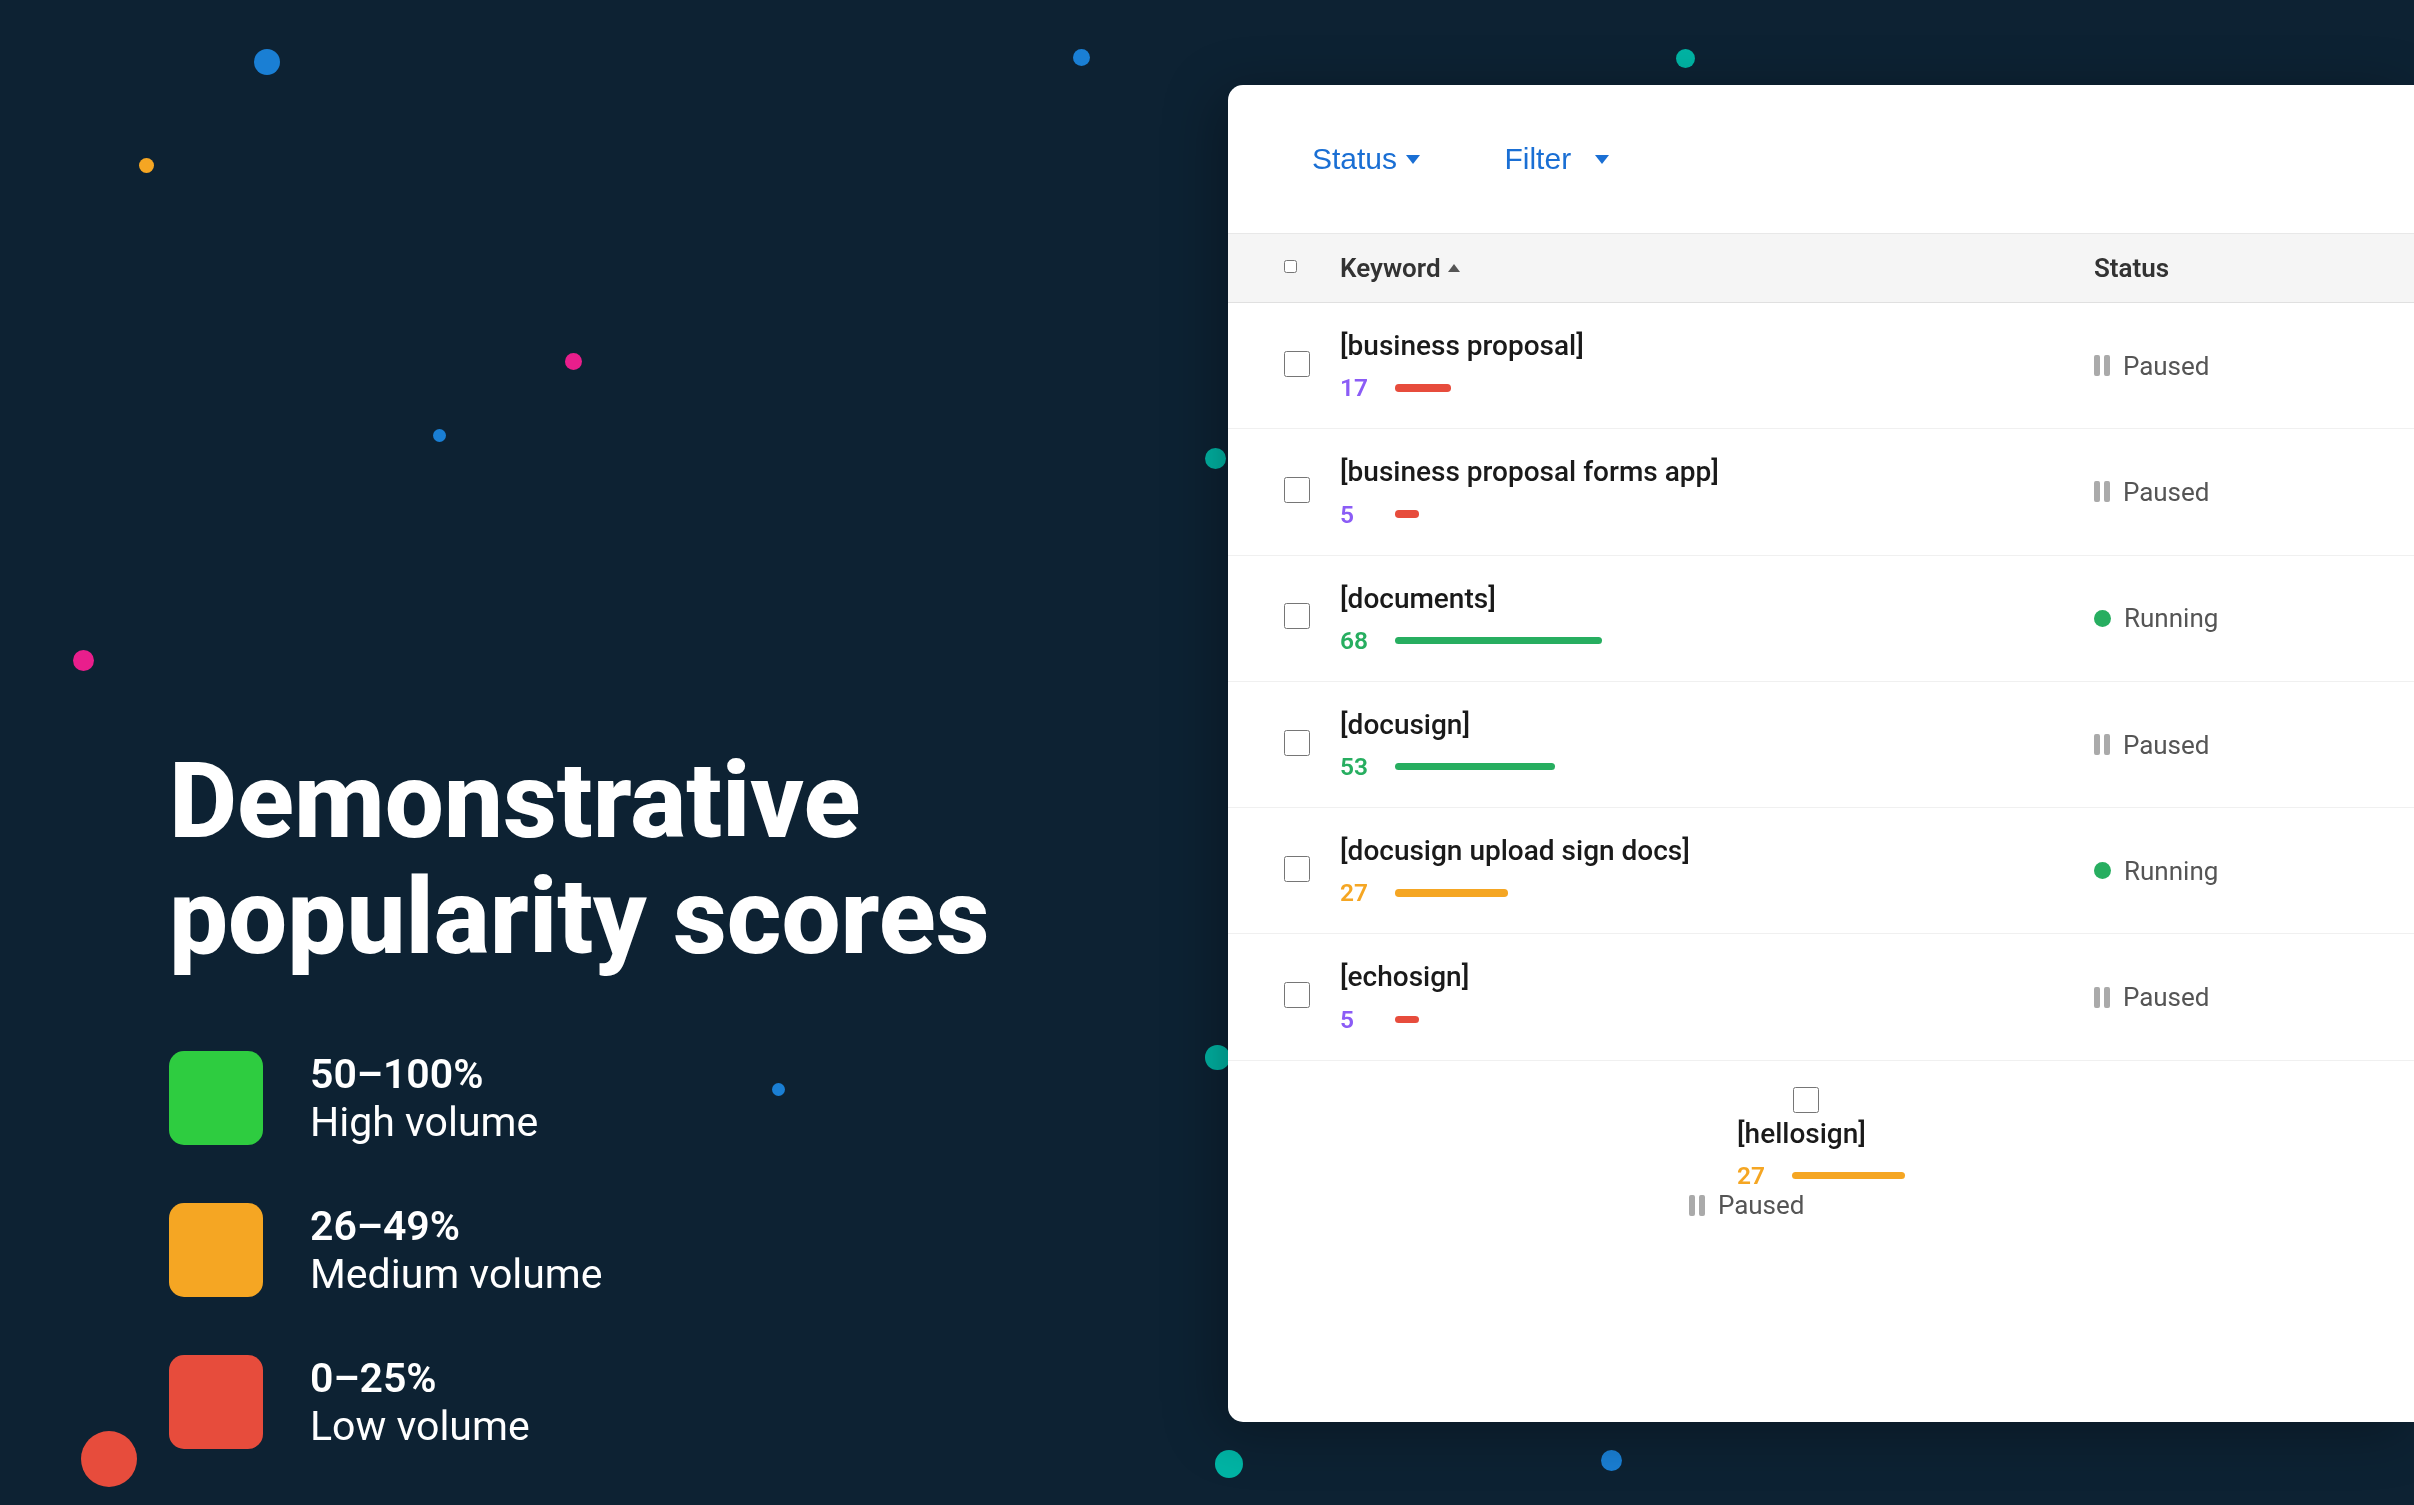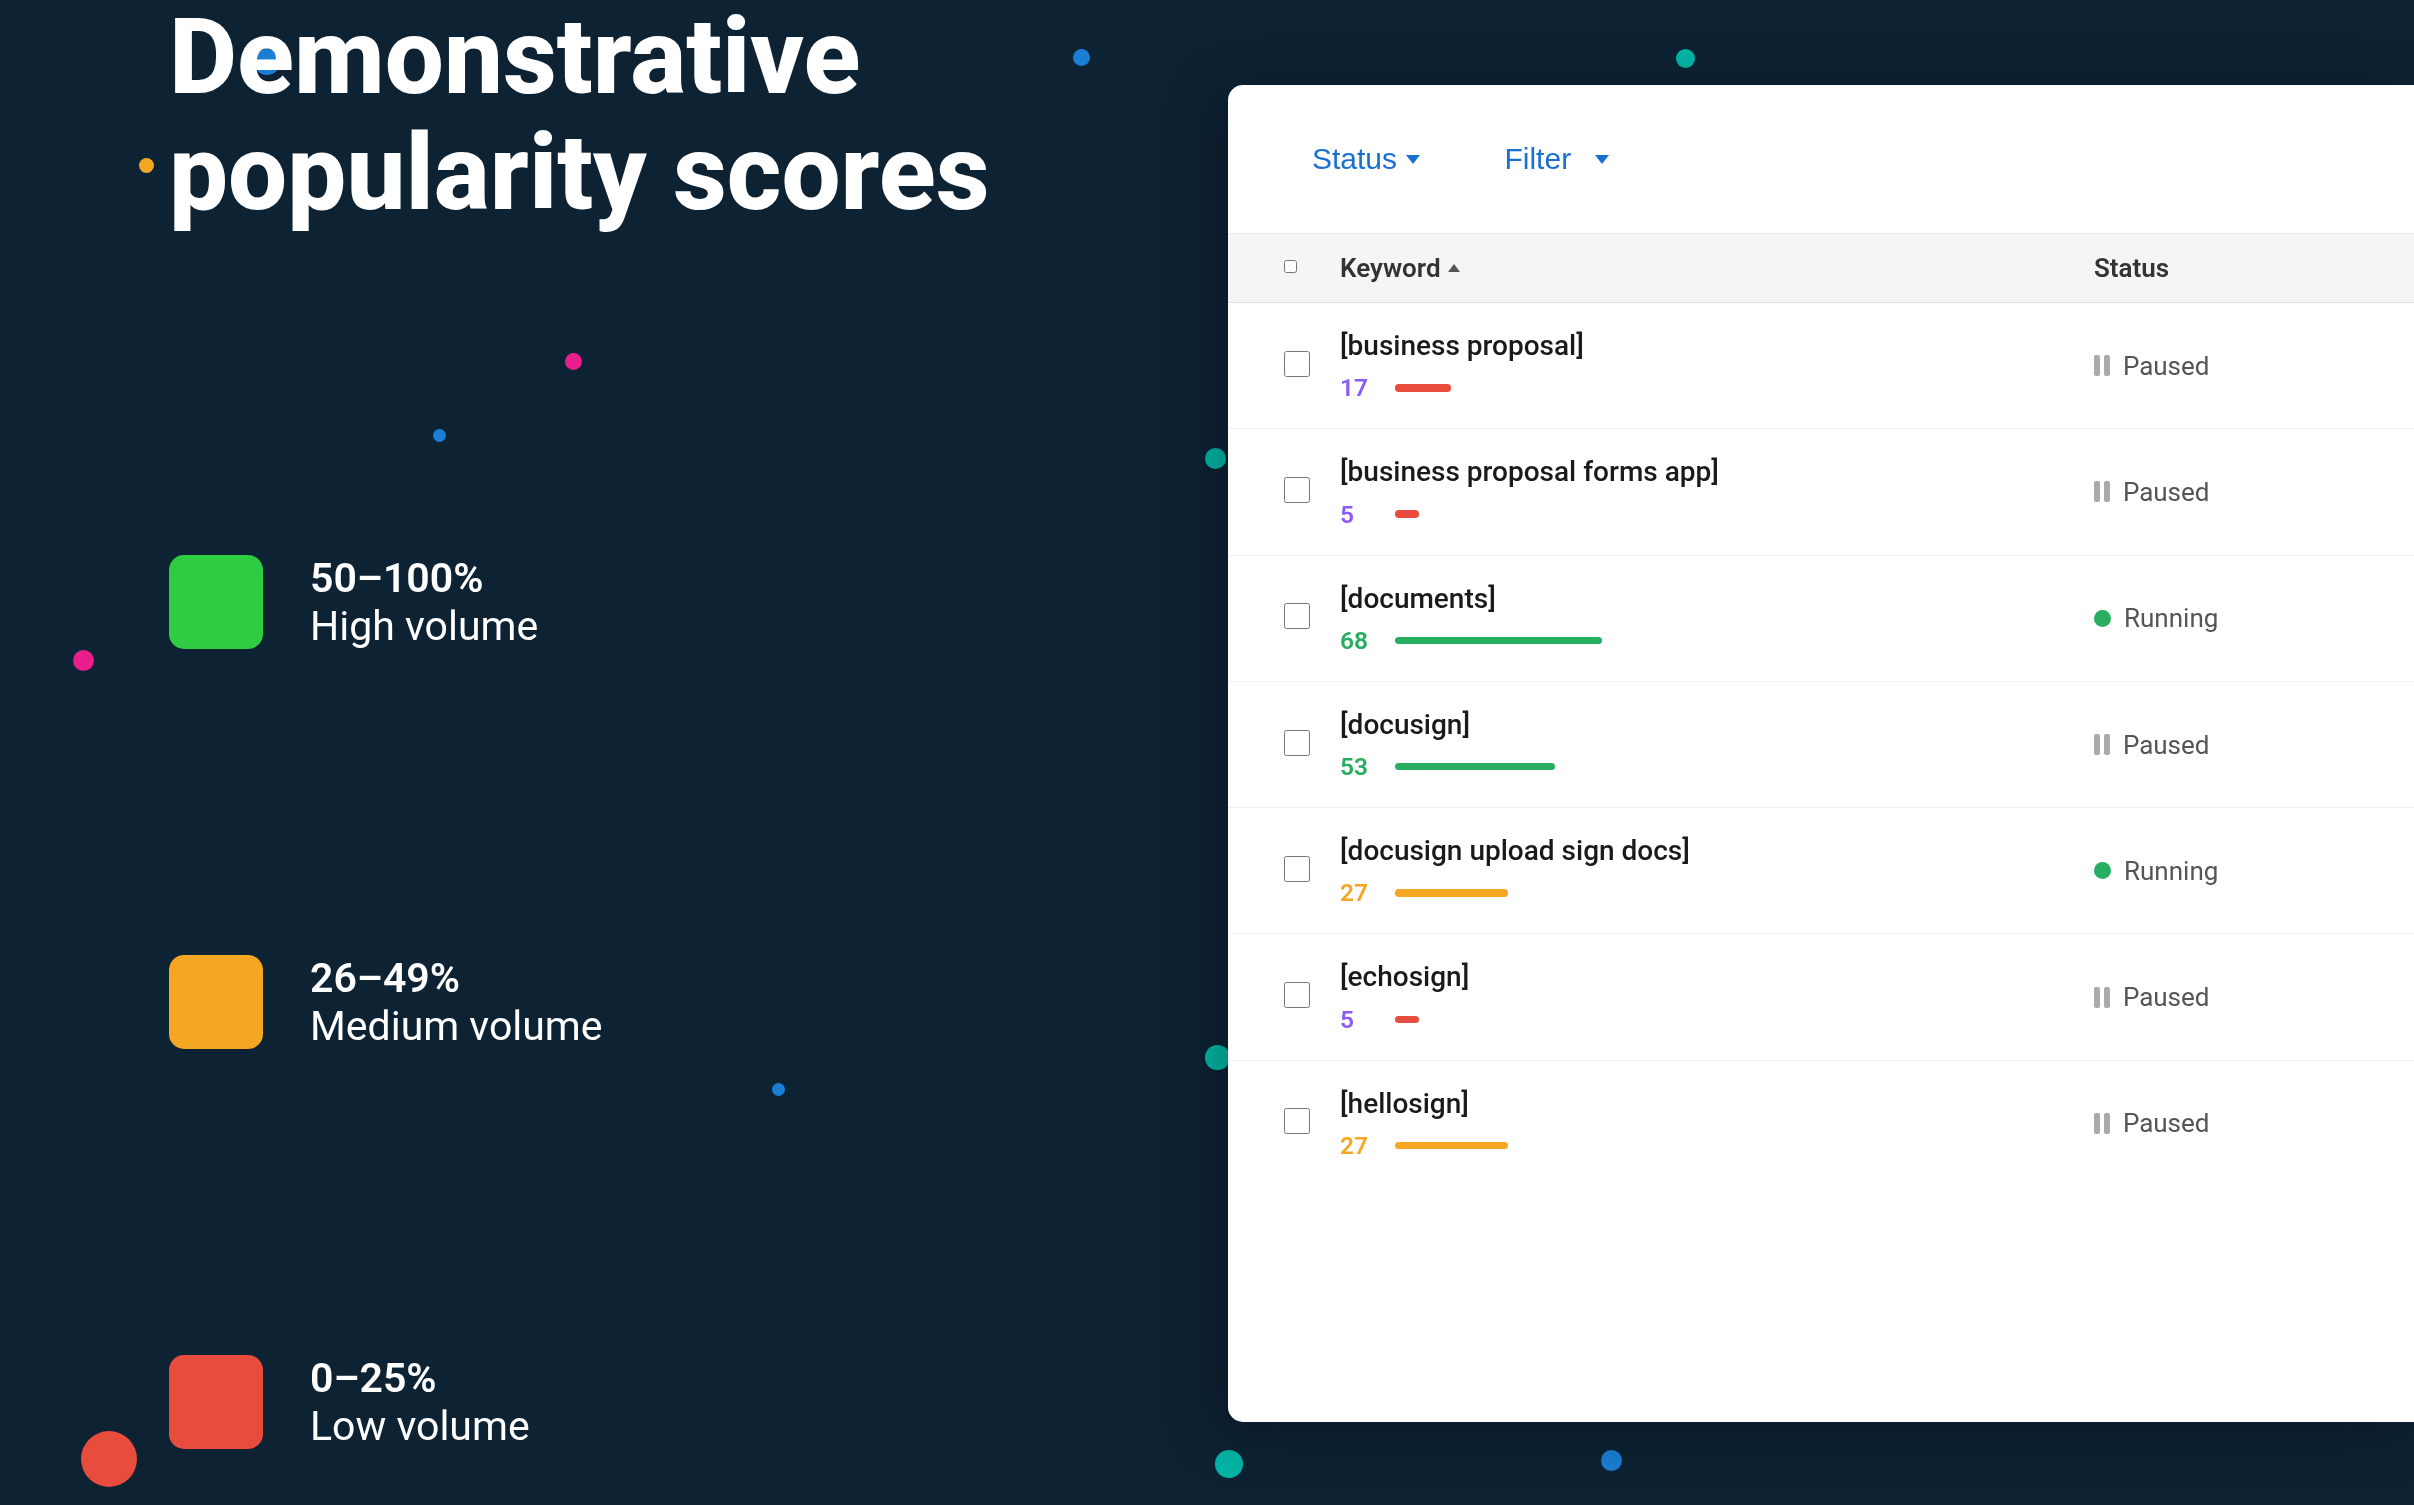--- a/index.html
+++ b/index.html
@@ -21,23 +21,22 @@
 
     
     .left-panel {
       position: absolute;
       left: 0;
       top: 0;
       width: 1224px;
       height: 1506px;
       display: flex;
       flex-direction: column;
-      justify-content: space-between;
+      justify-content: flex-end;
       padding-left: 169px;
-      gap: 32px;
     }
 
     .main-title {
       color: #ffffff;
       font-size: 105px;
       font-weight: 800;
       line-height: 1.1;
       margin-bottom: 75px;
       max-width: 847px;
     }
@@ -188,20 +187,21 @@
     
     .table-row {
       display: flex;
       align-items: center;
       padding: 26px 56px;
       border-bottom: 0.9px solid #f0f0f0;
     }
 
     .table-row:last-child {
       border-bottom: none;
+      flex-direction: column;
     }
 
     .row-checkbox {
       width: 56px;
       flex-shrink: 0;
     }
 
     .row-checkbox input[type="checkbox"] {
       width: 26px;
       height: 26px;

